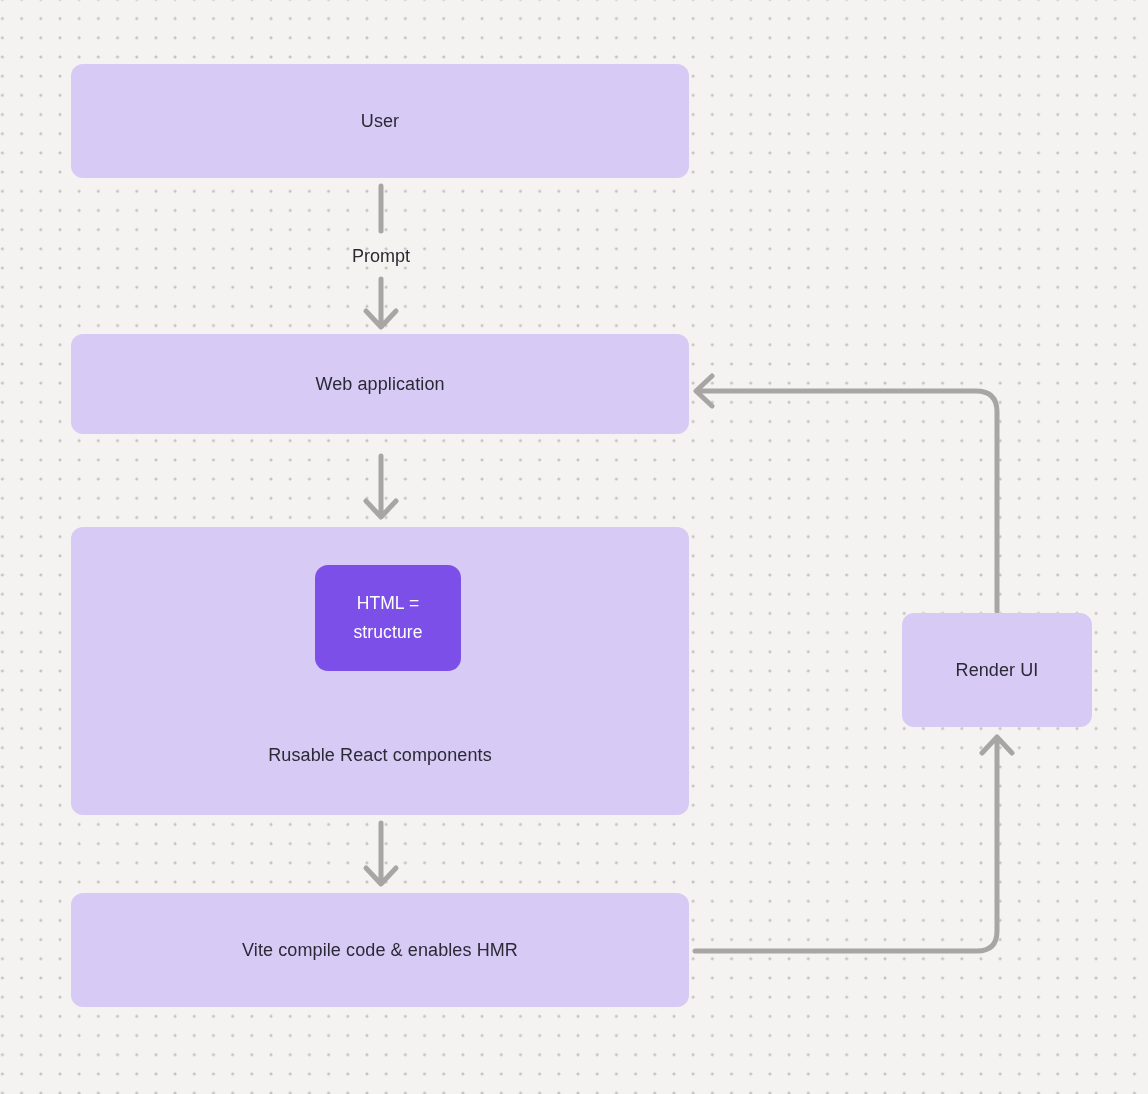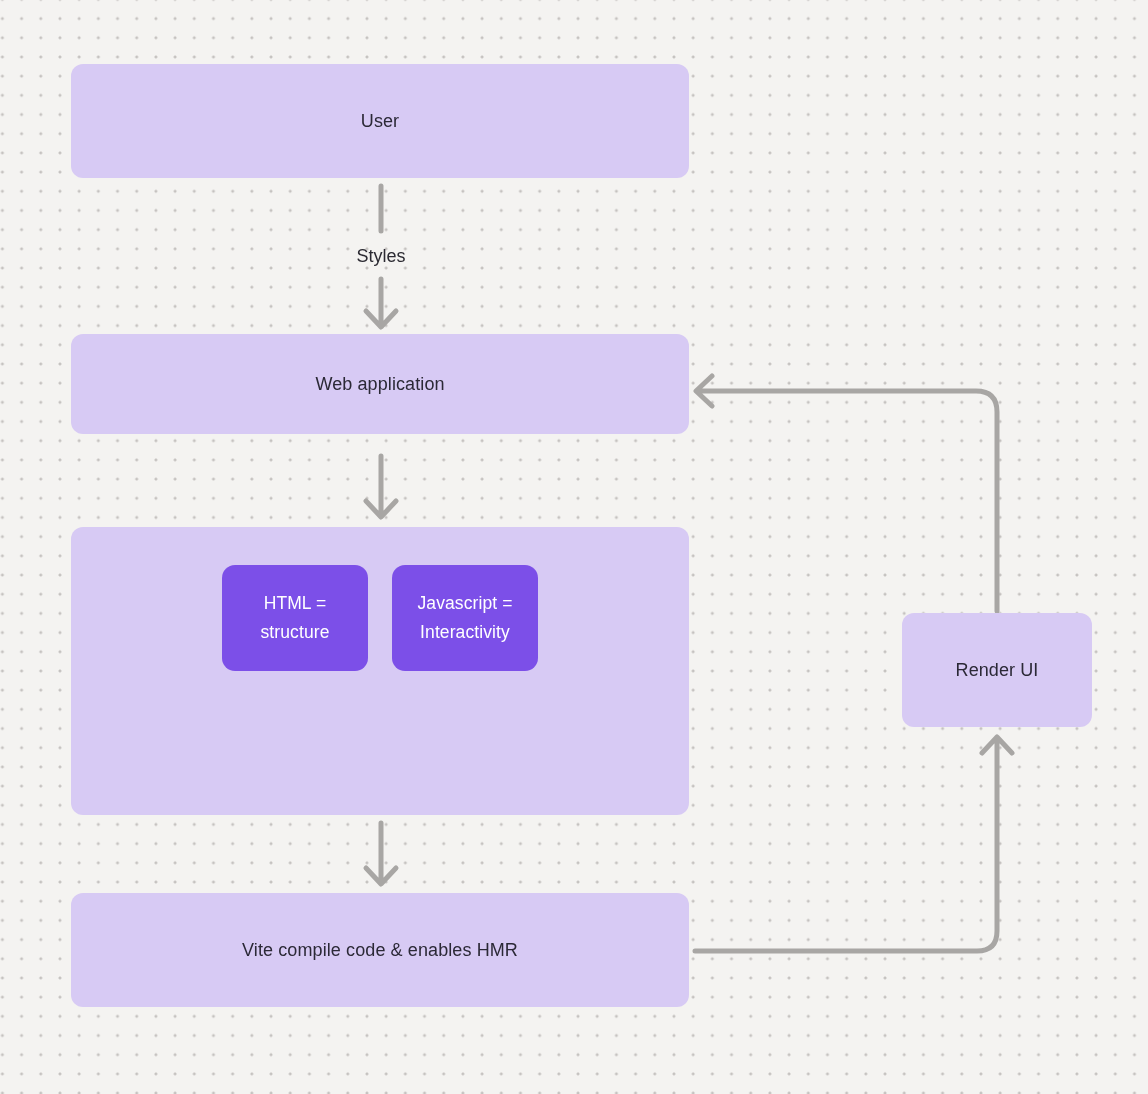--- a/index.html
+++ b/index.html
@@ -44,21 +44,21 @@
     padding: 8px 14px;
   }
   .node-user          { left: 71px;  top: 64px;  width: 618px; height: 114px; }
   .node-web           { left: 71px;  top: 334px; width: 618px; height: 100px; }
   .node-group         { left: 71px;  top: 527px; width: 618px; height: 288px; display: block; }
   .node-vite          { left: 71px;  top: 893px; width: 618px; height: 114px; }
   .node-render        { left: 902px; top: 613px; width: 190px; height: 114px; }
 
   .group-row {
     position: absolute;
-    left: 0;
+    left: 8px;
     top: 38px;
     width: 100%;
     display: flex;
     justify-content: center;
     gap: 24px;
   }
   .child-node {
     width: 146px;
     height: 106px;
     display: flex;
@@ -119,35 +119,33 @@
 
     <path d="M 695 951 L 977 951 Q 997 951 997 931 L 997 742 M 982 753 L 997 737 L 1012 753"></path>
 
     <path d="M 997 611 L 997 412 Q 997 391 976 391 L 702 391 M 712 376 L 696 391 L 712 406"></path>
   </svg>
 
   <div class="node node-light node-user">
     <span>User</span>
   </div>
 
-  <div class="edge-label">Styles</div>
+  <div class="edge-label">Prompt</div>
 
   <div class="node node-light node-web">
     <span>Web application</span>
   </div>
 
   <div class="node node-light node-group">
     <div class="group-row">
       <div class="child-node node-dark">
         <span>HTML = structure</span>
       </div>
-      <div class="child-node node-dark">
-        <span>Javascript = Interactivity</span>
-      </div>
     </div>
+    <div class="group-caption">Rusable React components</div>
   </div>
 
   <div class="node node-light node-vite">
     <span>Vite compile code &amp; enables HMR</span>
   </div>
 
   <div class="node node-light node-render">
     <span>Render UI</span>
   </div>
 

